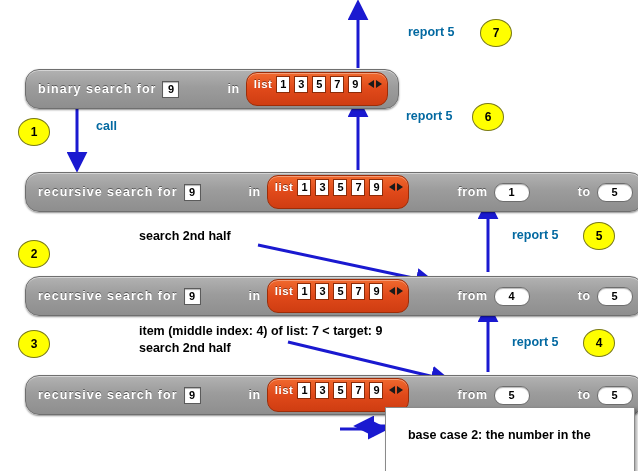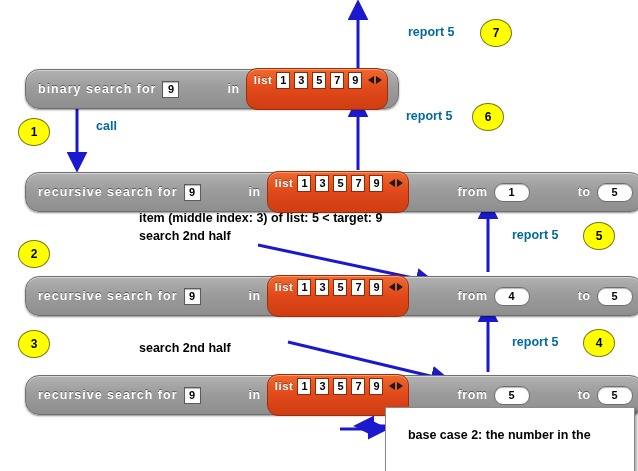--- a/index.html
+++ b/index.html
@@ -73,21 +73,21 @@
     padding:0 4px;
     box-shadow:inset 0 1px 1px rgba(0,0,0,.28);
   }
 
   
   .listblock{
     display:flex;
     align-items:center;
     gap:4px;
     height:22px;
-    padding:0 5px 18px 7px;
+    padding:0 5px 10px 7px;
     background:linear-gradient(180deg,#f0692e 0%, #e0491a 50%, #cf3d12 100%);
     border:1px solid #9d2d08;
     border-radius:11px;
     box-shadow:inset 0 1px 0 rgba(255,255,255,.35);
   }
   .listblock .lbl{
     color:#ffffff;
     font-size:11.5px;
     font-weight:bold;
     letter-spacing:.5px;
@@ -297,23 +297,23 @@
     <span>7</span>
   </div>
 
   <div class="report" style="left:408px; top:25px;">report 5</div>
   <div class="report" style="left:406px; top:109px;">report 5</div>
   <div class="report" style="left:512px; top:228px;">report 5</div>
   <div class="report" style="left:512px; top:335px;">report 5</div>
 
   <div class="report" style="left:96px; top:119px;">call</div>
 
-  <div class="anno" style="left:139px; top:211px;">item (middle index: 3) of list: 5 &lt; target: 9</div>
   <div class="anno" style="left:139px; top:229px;">search 2nd half</div>
 
+  <div class="anno" style="left:139px; top:324px;">item (middle index: 4) of list: 7 &lt; target: 9</div>
   <div class="anno" style="left:139px; top:341px;">search 2nd half</div>
 
 
   <div class="callout" style="left:385px; top:407px; width:232px;">
     <span>base case 2: the number in the</span>
 <br>
     
   </div>
 
 </div>

